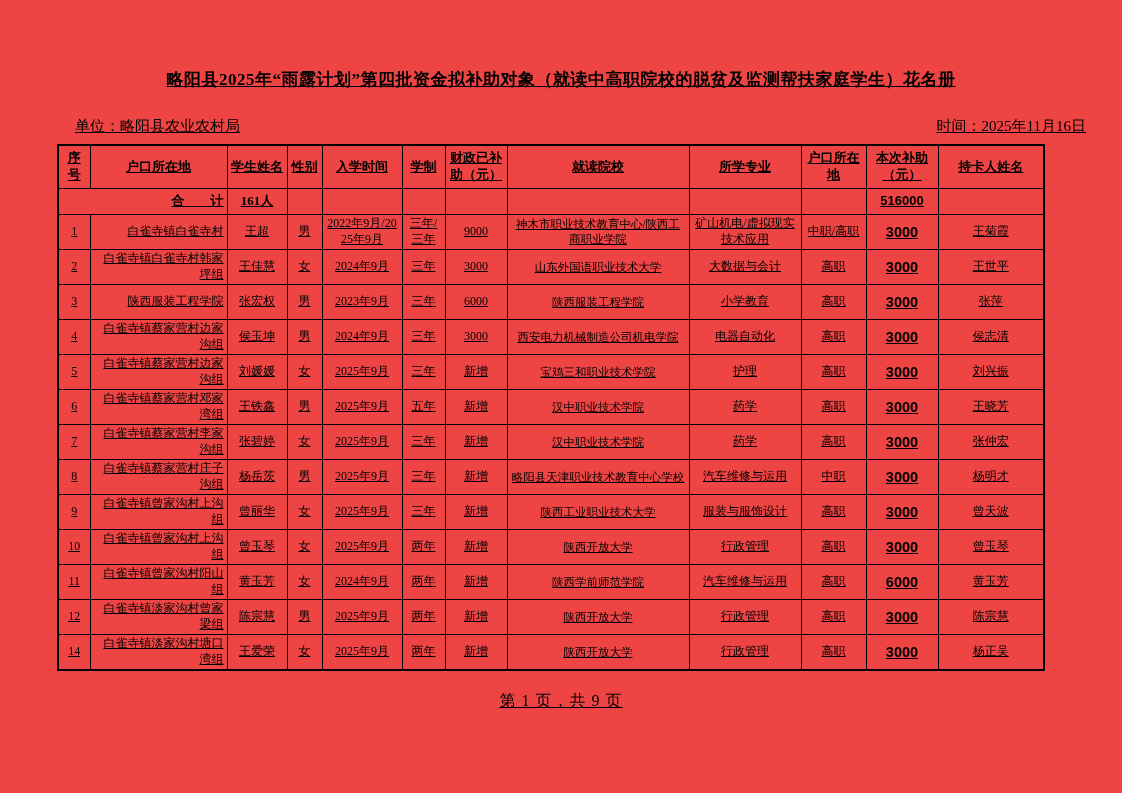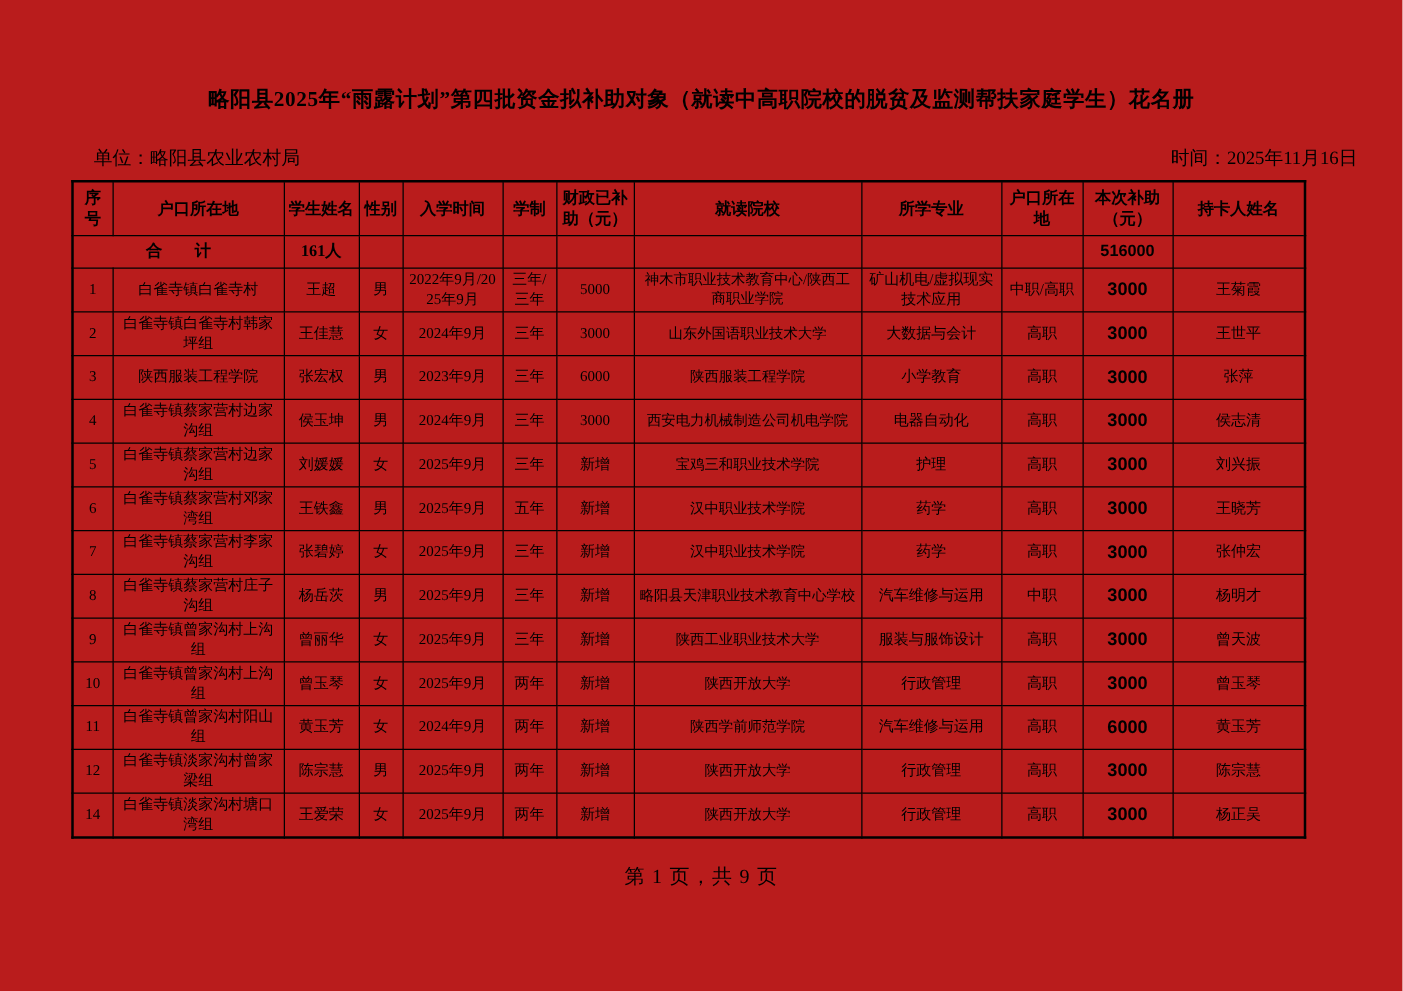--- a/index.html
+++ b/index.html
@@ -6,22 +6,23 @@
     margin: 0;
     padding: 0;
     background: #ffffff;
     color: #000000;
     font-family: "Liberation Serif", "DejaVu Serif", serif;
   }
   .page {
     position: relative;
     width: 1122px;
     height: 793px;
-    background: #b91c1c;
+    background: #ef4444;
     overflow: hidden;
+    text-decoration: underline;
   }
   .title {
     padding-top: 68px;
     text-align: center;
     font-size: 17px;
     font-weight: bold;
     letter-spacing: 0.5px;
   }
   .meta-row {
     display: flex;
@@ -52,21 +53,21 @@
     font-weight: bold;
     font-size: 13px;
     height: 40px;
   }
   tr.summary-row td {
     height: 23px;
     font-weight: bold;
     font-size: 13px;
   }
   tbody tr.data-row td { height: 32px; }
-  tbody td.c1 { text-align: center; }
+  tbody td.c1 { text-align: right; }
   td.c7 { font-size: 11.5px; }
   td.c10 {
     font-family: "Liberation Sans", "DejaVu Sans", sans-serif;
     font-weight: bold;
     font-size: 14.5px;
     margin-left: 20px;
   }
   .page-footer {
     margin-top: 20px;
     text-align: center;
@@ -131,21 +132,21 @@
           <td class="c10">516000</td>
           <td class="c11"></td>
         </tr>
         <tr class="data-row">
           <td class="c0">1</td>
           <td class="c1">白雀寺镇白雀寺村</td>
           <td class="c2">王超</td>
           <td class="c3">男</td>
           <td class="c4">2022年9月/2025年9月</td>
           <td class="c5">三年/三年</td>
-          <td class="c6">5000</td>
+          <td class="c6">9000</td>
           <td class="c7">神木市职业技术教育中心/陕西工商职业学院</td>
           <td class="c8">矿山机电/虚拟现实技术应用</td>
           <td class="c9">中职/高职</td>
           <td class="c10">3000</td>
           <td class="c11">王菊霞</td>
         </tr>
         <tr class="data-row">
           <td class="c0">2</td>
           <td class="c1">白雀寺镇白雀寺村韩家坪组</td>
           <td class="c2">王佳慧</td>

